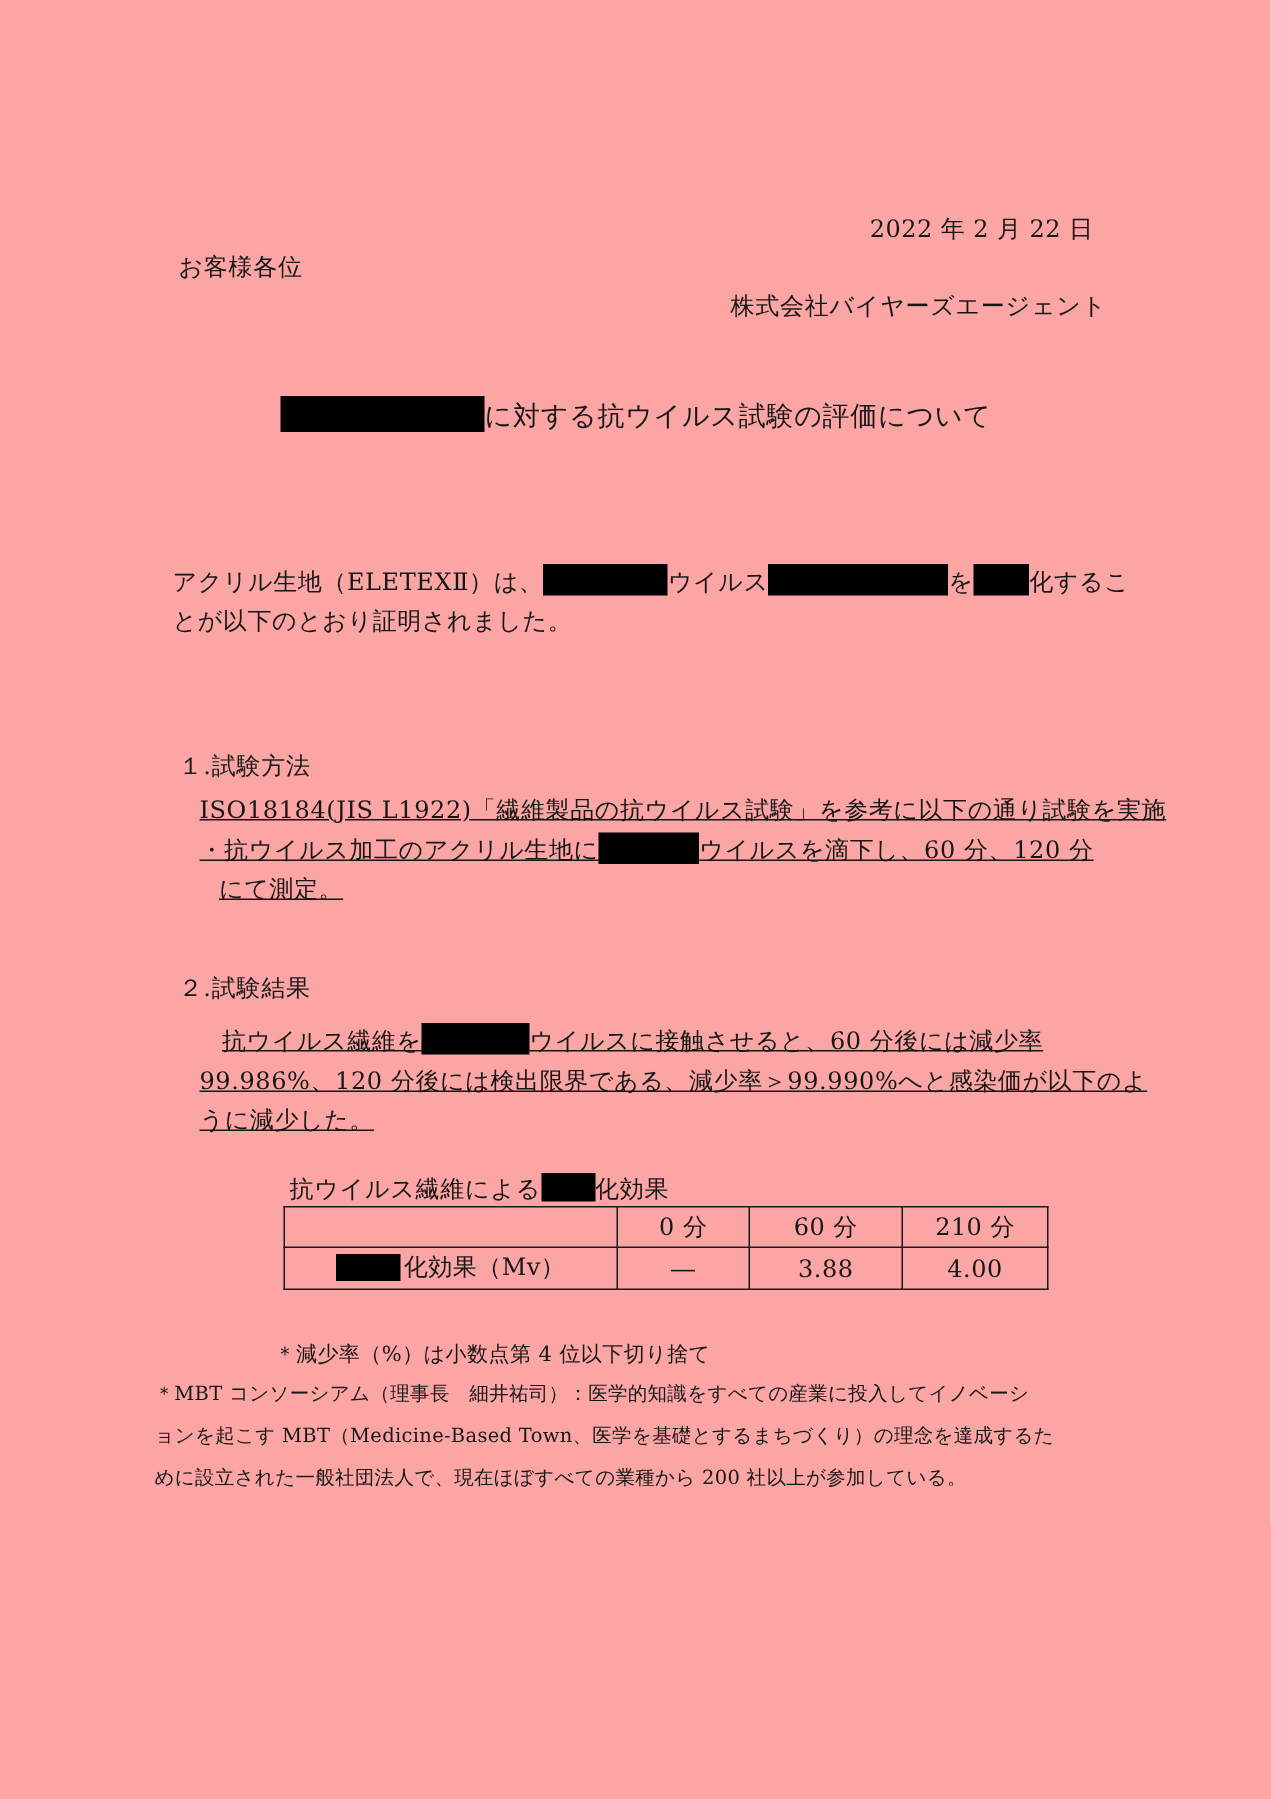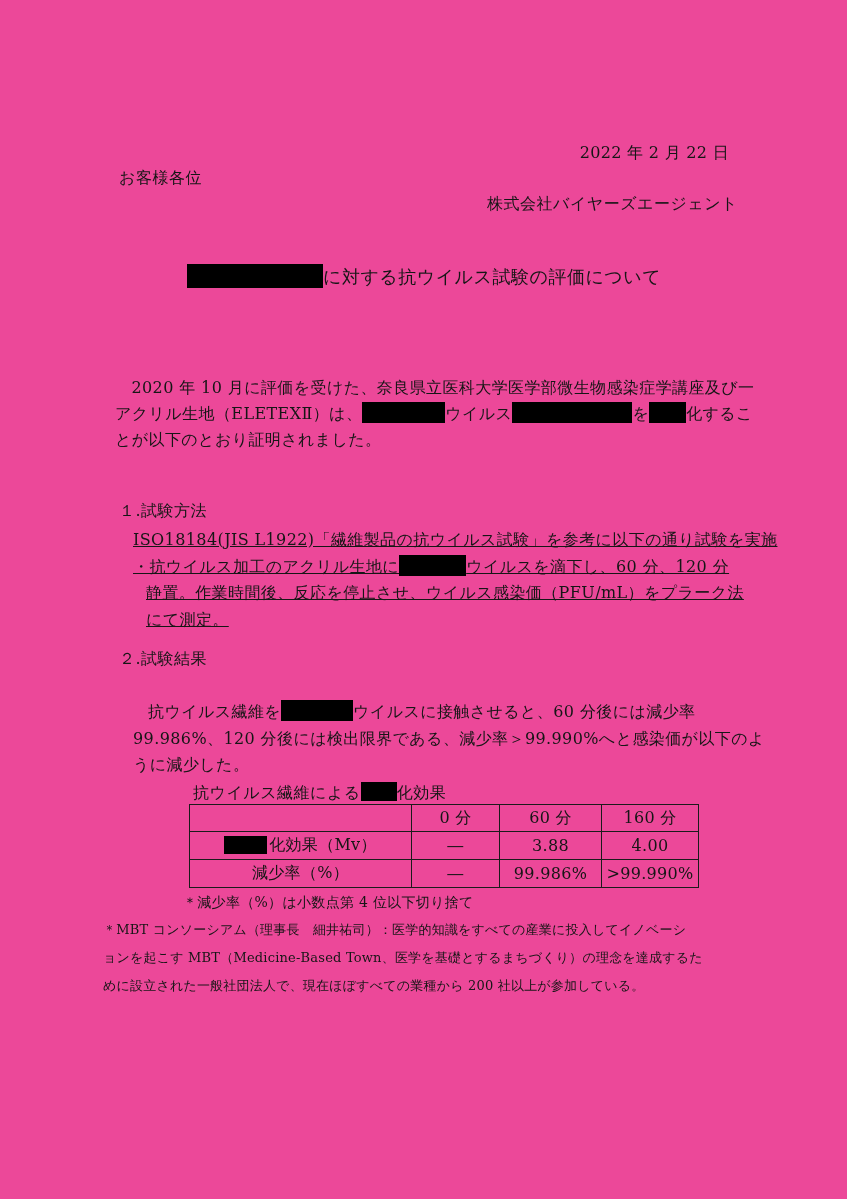--- a/index.html
+++ b/index.html
@@ -1,20 +1,20 @@
 <!DOCTYPE html>
 <html><head>
 <meta charset="utf-8">
 <style>
   html,body { margin:0; padding:0; background:#e8e8e8; }
   #page {
     position:relative;
     width:847px; height:1199px;
     margin:0 auto;
-    background:#ec4899;
+    background:#fca5a5;
     color:#161616;
     font-family:"DejaVu Serif","Liberation Serif",serif;
     font-size:16px;
     overflow:hidden;
   }
   .abs { position:absolute; white-space:nowrap; }
   .ln { white-space:nowrap; }
 
   .date      { top:143px; right:118px; letter-spacing:0.3px; }
   .addressee { top:168px; left:119px; letter-spacing:0.5px; }
@@ -22,21 +22,21 @@
 
   .title { top:264px; left:187px; font-size:18px; letter-spacing:0.5px; }
 
   .intro { top:375px; left:115px; line-height:26px; letter-spacing:0.4px; }
 
   .sec-heading1 { top:501px; left:119px; letter-spacing:0.5px; }
   .sec1-body    { top:527px; left:133px; line-height:26.5px; letter-spacing:0.4px;text-decoration:underline; }
   .sec1-body .cont { margin-left:13px; }
 
   .sec-heading2 { top:649px; left:119px; letter-spacing:0.5px; }
-  .sec2-body    { top:699px; left:133px; line-height:26.5px; letter-spacing:0.4px; }
+  .sec2-body    { top:681px; left:133px; line-height:26.5px; letter-spacing:0.4px;text-decoration:underline; }
   .sec2-body .indent1 { margin-left:15px; }
 
   .table-caption { top:782px; left:193px; font-weight:normal; letter-spacing:0.5px; }
 
   .result-table { top:804px; left:189px; }
   .result-table table {
     border-collapse:collapse;
     table-layout:fixed;
   }
   .result-table table, .result-table td, .result-table th {
@@ -83,30 +83,28 @@
 
   <div class="abs date">2022 年 2 月 22 日</div>
   <div class="abs addressee">お客様各位</div>
   <div class="abs company">株式会社バイヤーズエージェント</div>
 
   <div class="abs title">
     <span class="redact r-title"></span><span>に対する抗ウイルス試験の評価について</span>
   </div>
 
   <div class="abs intro">
-    <div class="ln">　2020 年 10 月に評価を受けた、奈良県立医科大学医学部微生物感染症学講座及び一</div>
     <div class="ln"><span>アクリル生地（ELETEXⅡ）は、</span><span class="redact r-i1"></span><span>ウイルス</span><span class="redact r-i2"></span><span>を</span><span class="redact r-i3"></span><span>化するこ</span></div>
     <div class="ln">とが以下のとおり証明されました。</div>
   </div>
 
   <div class="abs sec-heading1">１.試験方法</div>
   <div class="abs sec1-body">
     <div class="ln">ISO18184(JIS L1922)「繊維製品の抗ウイルス試験」を参考に以下の通り試験を実施</div>
     <div class="ln"><span>・抗ウイルス加工のアクリル生地に</span><span class="redact r-s1"></span><span>ウイルスを滴下し、60 分、120 分</span></div>
-    <div class="ln cont">静置。作業時間後、反応を停止させ、ウイルス感染価（PFU/mL）をプラーク法</div>
     <div class="ln cont">にて測定。</div>
   </div>
 
   <div class="abs sec-heading2">２.試験結果</div>
   <div class="abs sec2-body">
     <div class="ln indent1"><span>抗ウイルス繊維を</span><span class="redact r-s2"></span><span>ウイルスに接触させると、60 分後には減少率</span></div>
     <div class="ln">99.986%、120 分後には検出限界である、減少率＞99.990%へと感染価が以下のよ</div>
     <div class="ln">うに減少した。</div>
   </div>
 
@@ -114,33 +112,27 @@
     <span>抗ウイルス繊維による</span><span class="redact r-cap"></span><span>化効果</span>
   </div>
 
   <div class="abs result-table">
     <table>
       <tbody>
           <tr class="row-h">
         <th class="col-label"></th>
         <th class="col-t0">0 分</th>
         <th class="col-t60">60 分</th>
-        <th class="col-t120">160 分</th>
+        <th class="col-t120">210 分</th>
       </tr>
       <tr class="row-d">
         <td><span class="redact r-tbl"></span><span>化効果（Mv）</span></td>
         <td>―</td>
         <td>3.88</td>
         <td>4.00</td>
-      </tr>
-      <tr class="row-d">
-        <td>減少率（%）</td>
-        <td>―</td>
-        <td>99.986%</td>
-        <td>&gt;99.990%</td>
       </tr>
     </tbody>
       </table>
   </div>
 
   <div class="abs note1">＊減少率（%）は小数点第 4 位以下切り捨て</div>
 
   <div class="abs note2">
     <div class="ln">＊MBT コンソーシアム（理事長　細井祐司）：医学的知識をすべての産業に投入してイノベーシ</div>
     <div class="ln">ョンを起こす MBT（Medicine-Based Town、医学を基礎とするまちづくり）の理念を達成するた</div>

